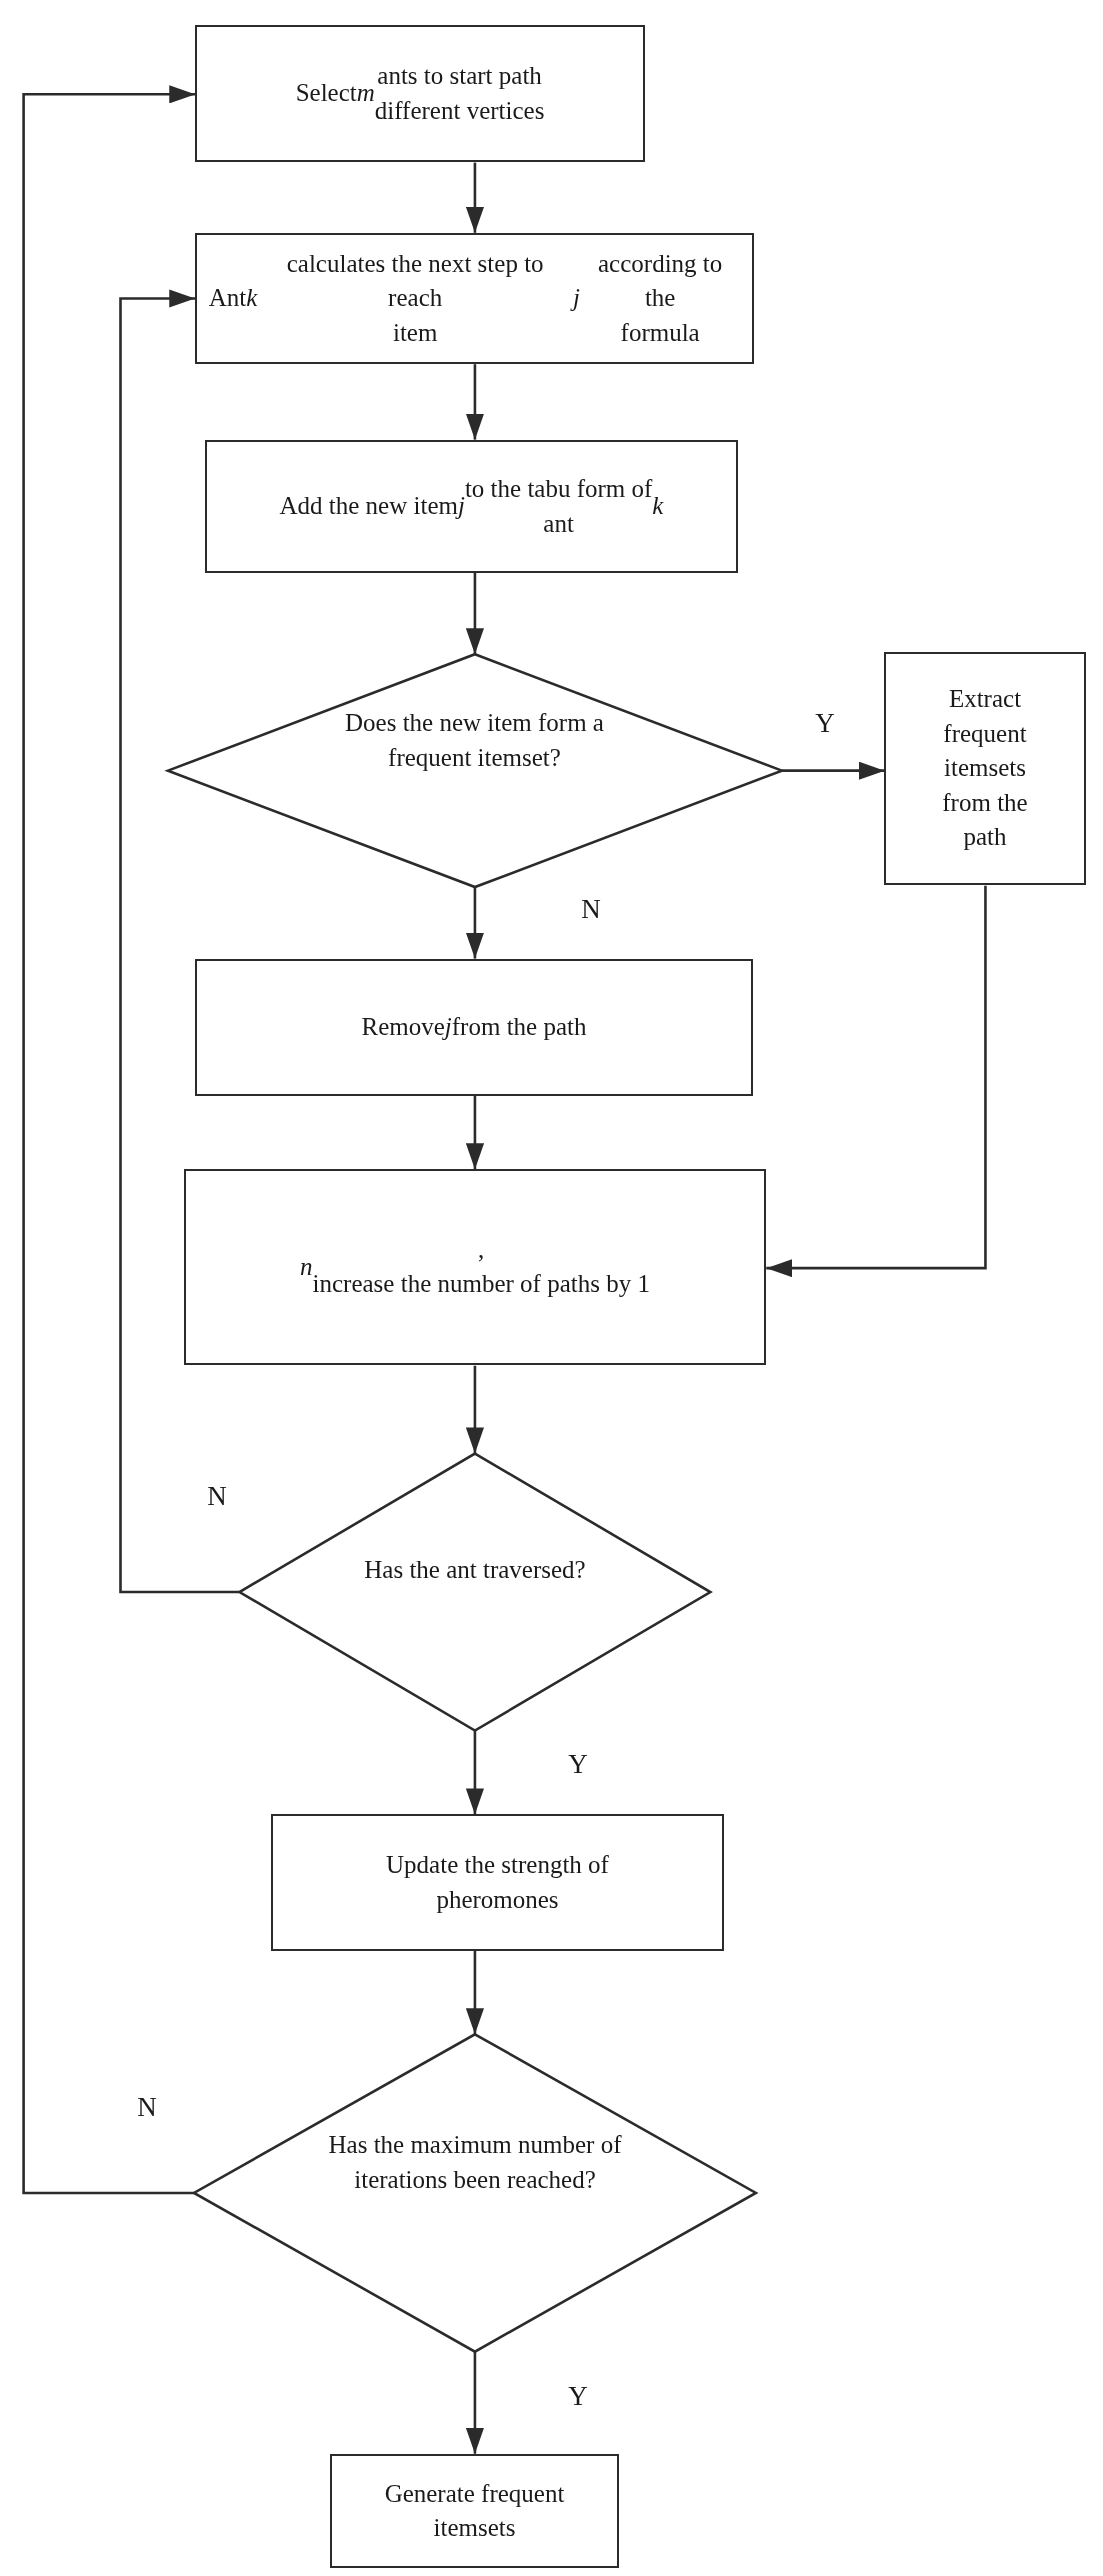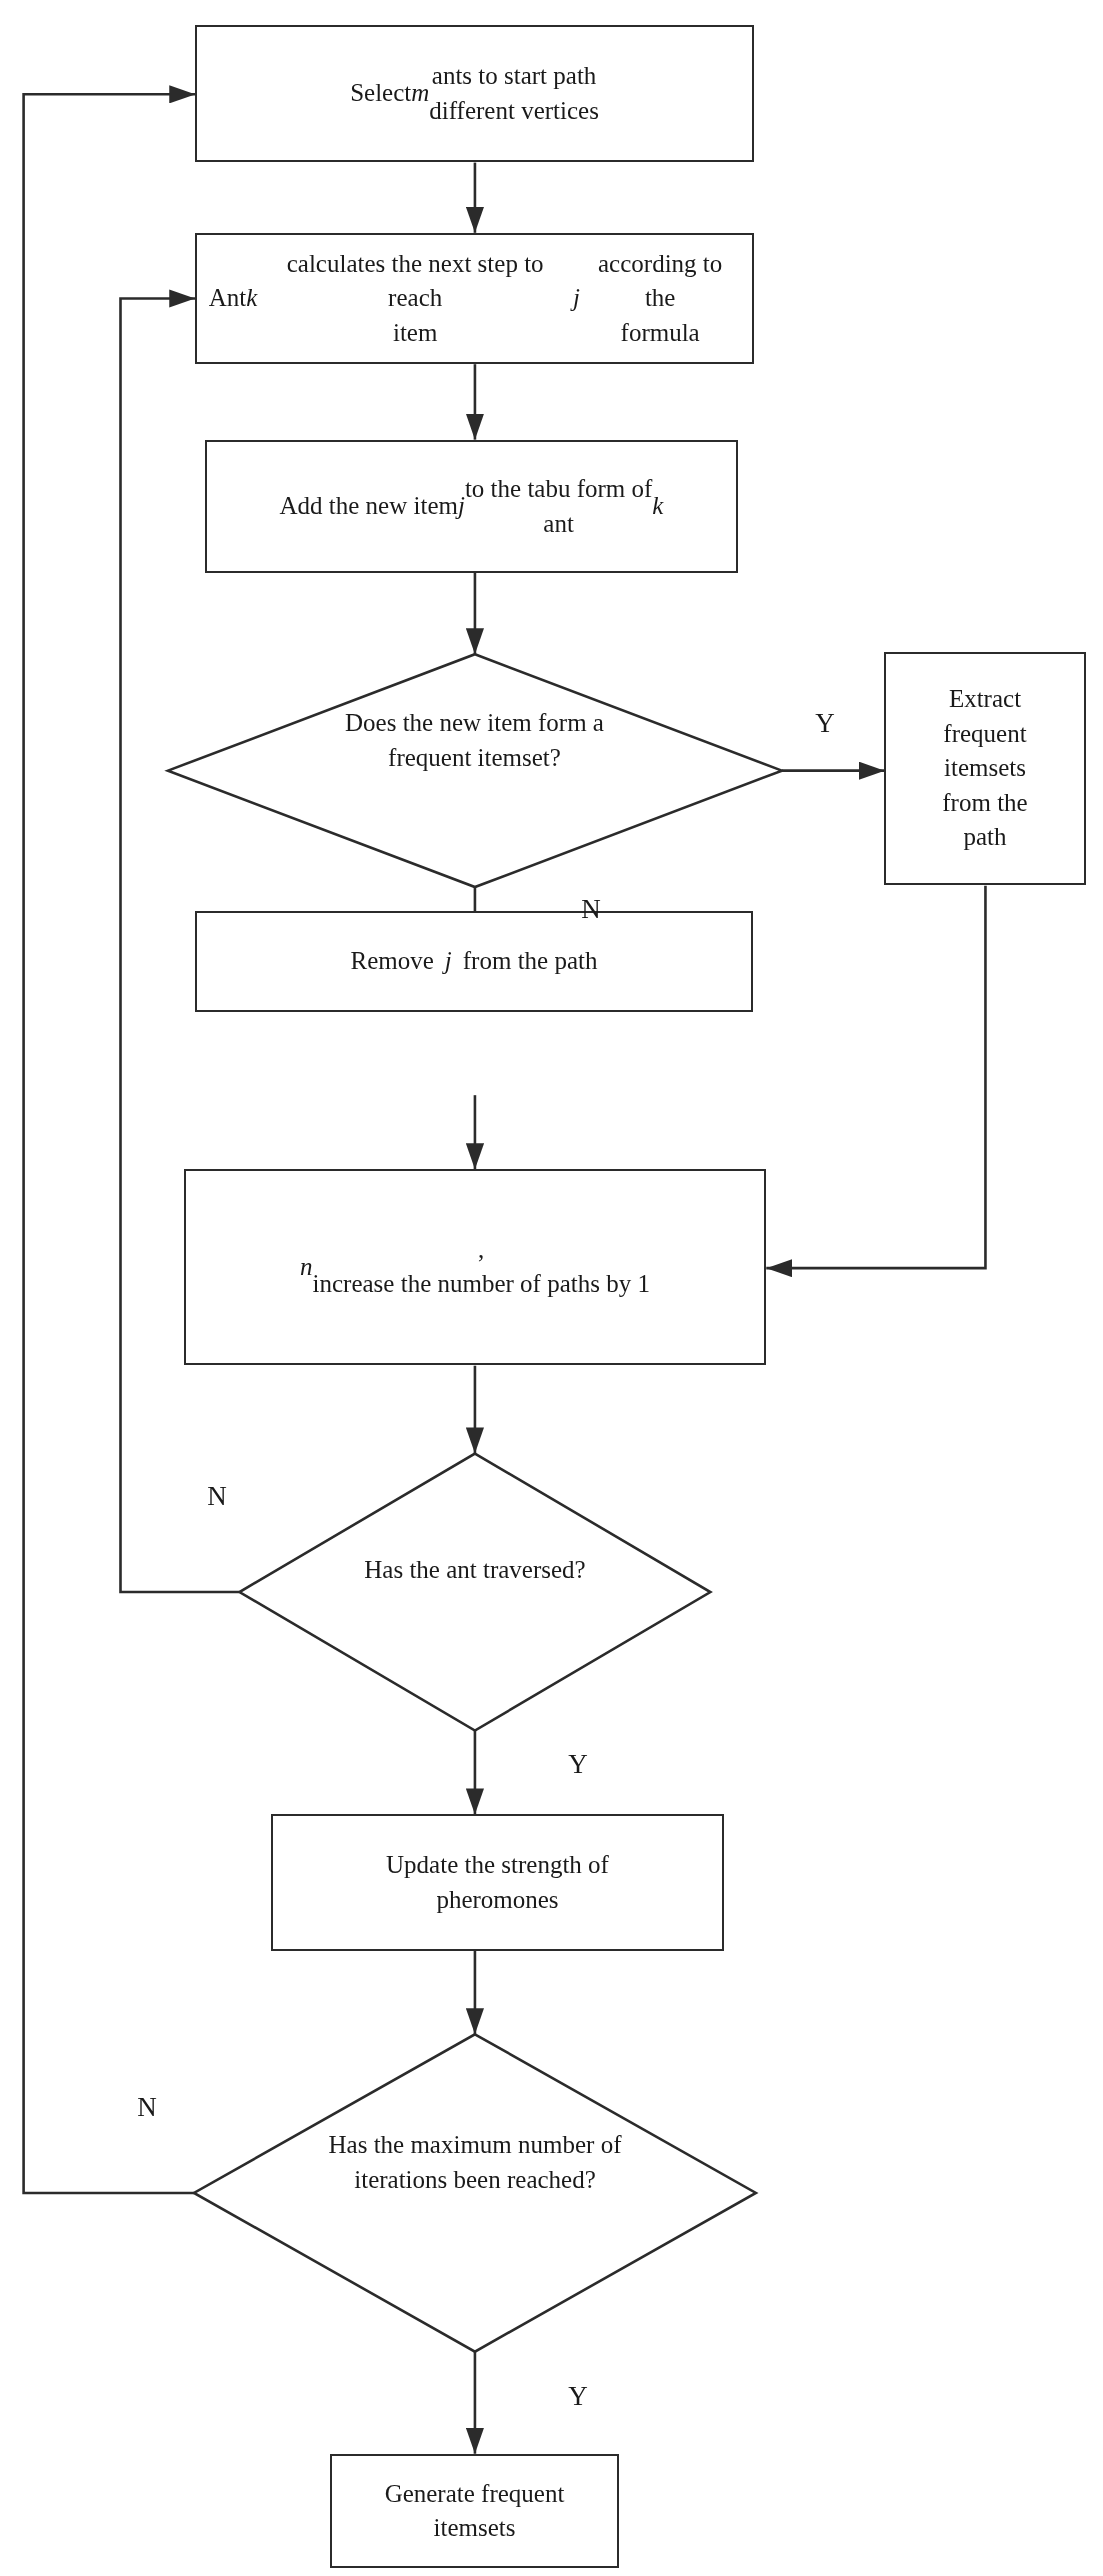--- a/index.html
+++ b/index.html
@@ -78,37 +78,37 @@
       <path d="M1515,1362 L1515,1950 L1178,1950" marker-end="url(#arrow)"></path>
       <path d="M730,2100 L730,2235" marker-end="url(#arrow)"></path>
       <path d="M368,2448 L185,2448 L185,459 L300,459" marker-end="url(#arrow)"></path>
       <path d="M730,2661 L730,2790" marker-end="url(#arrow)"></path>
       <path d="M730,3000 L730,3128" marker-end="url(#arrow)"></path>
       <path d="M298,3372 L36,3372 L36,145 L300,145" marker-end="url(#arrow)"></path>
       <path d="M730,3616 L730,3773" marker-end="url(#arrow)"></path>
     </g>
   </svg>
 
-  <div class="node" style="left:195px; top:25px; width:559px; height:137px;"><span>Select </span><em>m</em><span> ants to start path
+  <div class="node" style="left:195px; top:25px; width:450px; height:137px;"><span>Select </span><em>m</em><span> ants to start path
 different vertices</span></div>
 
   <div class="node" style="left:195px; top:233px; width:559px; height:131px;"><span>Ant </span><em>k</em><span> calculates the next step to reach
 item </span><em>j</em><span> according to the
 formula</span></div>
 
   <div class="node" style="left:205px; top:440px; width:533px; height:133px;"><span>Add the new item </span><em>j</em><span> to the tabu form of
 ant </span><em>k</em></div>
 
   <div class="node" style="left:884px; top:652px; width:202px; height:233px;"><span>Extract
 frequent
 itemsets
 from the
 path</span></div>
 
-  <div class="node" style="left:195px; top:911px; width:558px; height:101px;gap:11px;"><span>Remove </span><em>j</em><span> from the path</span></div>
+  <div class="node" style="left:195px; top:959px; width:558px; height:137px;"><span>Remove </span><em>j</em><span> from the path</span></div>
 
   <div class="node" style="left:184px; top:1169px; width:582px; height:196px;"><em>n</em><span>,
 increase the number of paths by 1</span></div>
 
   <div class="node" style="left:271px; top:1814px; width:453px; height:137px;"><span>Update the strength of
 pheromones</span></div>
 
   <div class="node" style="left:330px; top:2454px; width:289px; height:114px;"><span>Generate frequent
 itemsets</span></div>
 

